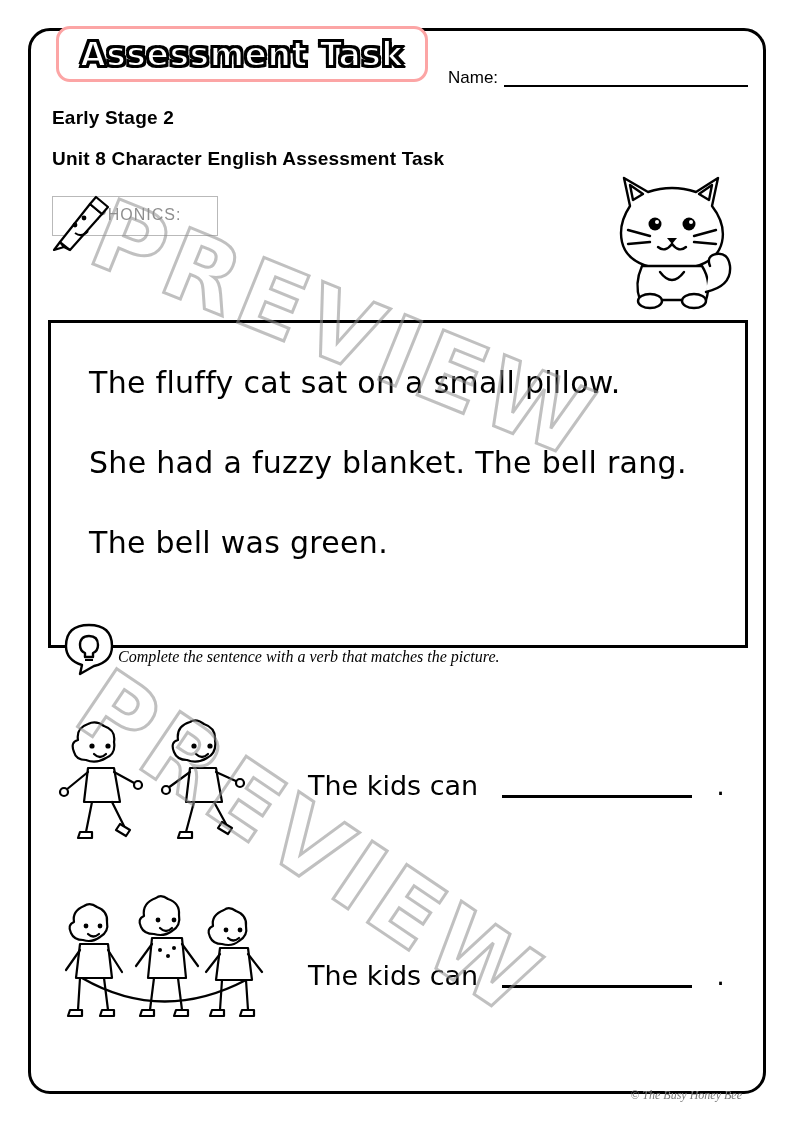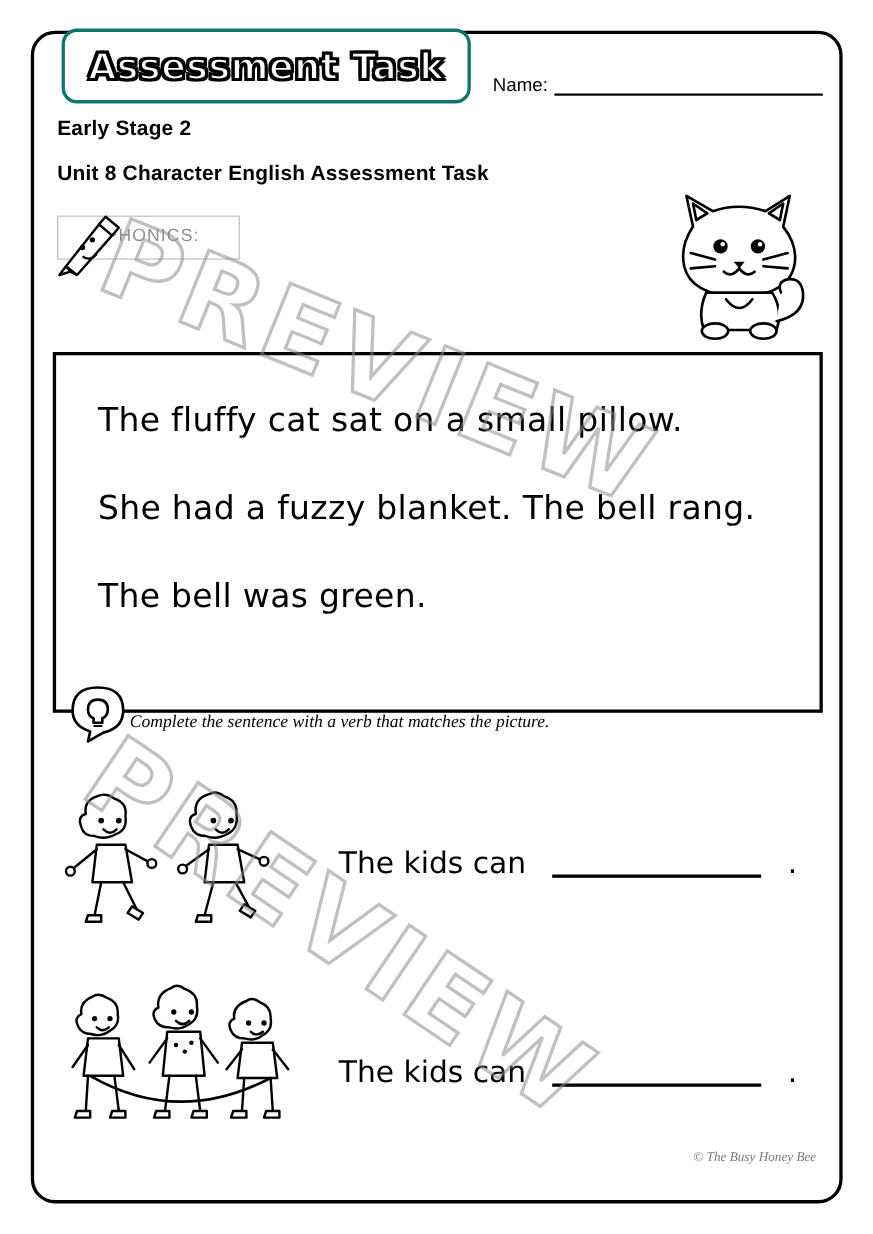--- a/index.html
+++ b/index.html
@@ -35,22 +35,22 @@
     border-radius: 22px;
     box-sizing: border-box;
   }
 
   
   .title-pill {
     position: absolute;
     left: 56px;
     top: 26px;
     width: 372px;
-    height: 68px;
-    border: 3px solid #0f766e;
+    height: 56px;
+    border: 3px solid #fca5a5;
     border-radius: 14px;
     background: #fff;
     box-sizing: border-box;
     display: flex;
     align-items: center;
     justify-content: center;
   }
   .title-text {
     font-family: "DejaVu Sans", sans-serif;
     font-size: 33px;
@@ -176,21 +176,21 @@
     width: 190px;
     border-bottom: 3px solid #000;
     height: 22px;
   }
   .answer-period { font-size: 27px; }
 
   
   .footer {
     position: absolute;
     right: 52px;
-    top: 1044px;
+    top: 1088px;
     font-size: 12px;
     color: #7a7a7a;
     font-family: "Liberation Serif", serif;
     font-style: italic;
     text-align: right;
   }
 
   
   .art { position: absolute; }
   .cat-art   { left: 598px; top: 168px; }

